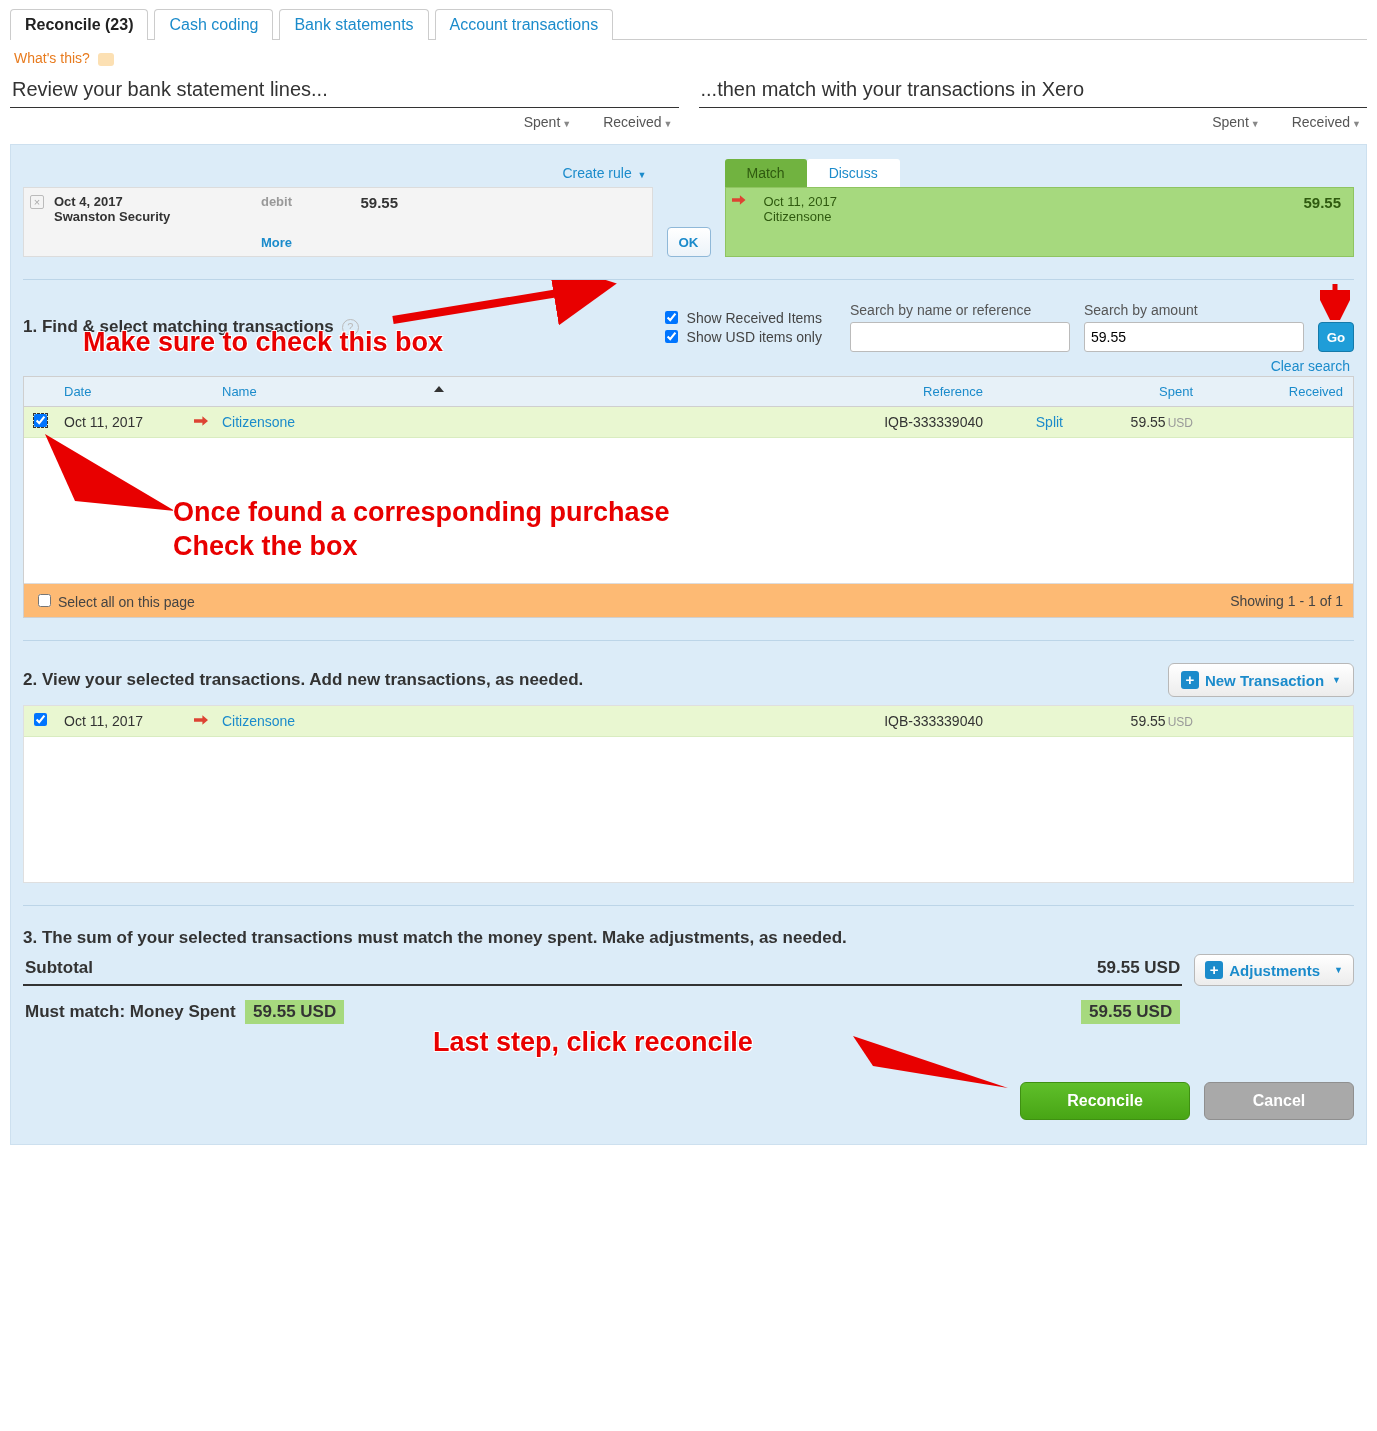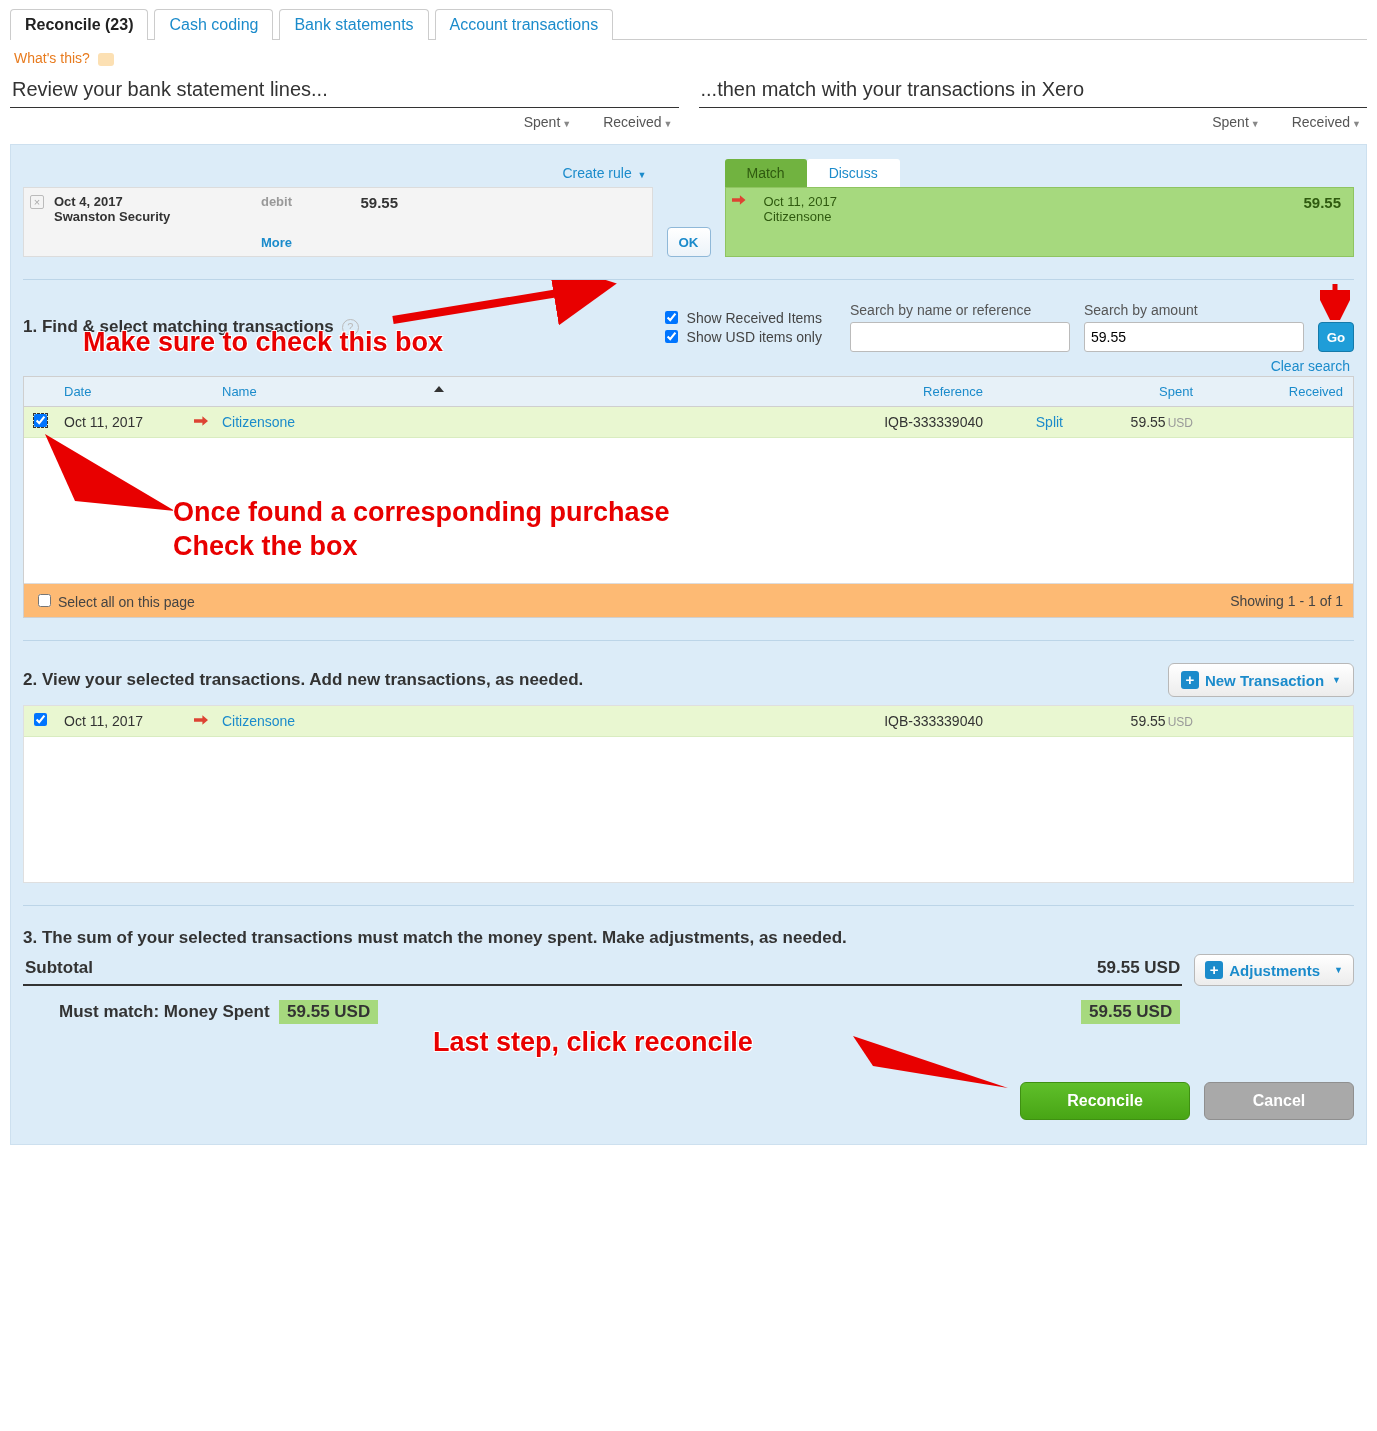--- a/index.html
+++ b/index.html
@@ -79,21 +79,21 @@
   
   .sec2-head{display:flex;align-items:center;gap:8px;}
   .newtrans{margin-left:auto;background:linear-gradient(#fff,#ececec);border:1px solid #b8b8b8;border-radius:6px;padding:7px 12px;display:flex;align-items:center;gap:6px;color:#1b8bcb;font-weight:bold;cursor:pointer;font-size:15px;}
   .plus{display:inline-block;width:18px;height:18px;background:#1b8bcb;color:#fff;border-radius:3px;text-align:center;line-height:18px;font-size:15px;}
   .adj-btn{background:linear-gradient(#fff,#ececec);border:1px solid #b8b8b8;border-radius:6px;padding:6px 10px;display:inline-flex;align-items:center;gap:6px;color:#1b8bcb;font-weight:bold;cursor:pointer;font-size:15px;}
   .tbl2{border:1px solid #dfdfdf;background:#fff;margin-top:8px;}
   .tbl2-blank{height:145px;background:#fff;}
   
   .sec3-head{display:flex;align-items:center;gap:12px;}
   .sumrow{display:flex;justify-content:space-between;font-size:17px;font-weight:bold;color:#333;border-bottom:2px solid #333;padding:4px 2px 6px;margin-top:6px;}
-  .mustmatch{display:flex;justify-content:space-between;font-size:17px;font-weight:bold;color:#333;padding:8px 2px;margin-top:6px;align-items:center;margin-left:34px;}
+  .mustmatch{display:flex;justify-content:space-between;font-size:17px;font-weight:bold;color:#333;padding:8px 2px;margin-top:6px;align-items:center;}
   .badge{background:#A6D97E;padding:2px 8px;display:inline-block;}
   .sec3-left{flex:1;}
   .actions{display:flex;justify-content:flex-end;gap:14px;margin-top:50px;}
   .btn-rec{background:linear-gradient(#5fbf2a,#48a515);border:1px solid #3f9012;border-radius:6px;color:#fff;font-weight:bold;font-size:16px;width:170px;height:38px;cursor:pointer;}
   .btn-cancel{background:#a9a9a9;border:1px solid #8f8f8f;border-radius:6px;color:#fff;font-weight:bold;font-size:16px;width:150px;height:38px;cursor:pointer;}
   
   .anno{color:#e80000;font-size:27px;font-weight:bold;text-shadow:1px 1px 0 #fff,-1px -1px 0 #fff,1px -1px 0 #fff,-1px 1px 0 #fff;line-height:1.25;}
   .anno-cont{position:relative;}
   svg.ann-arrow{position:absolute;pointer-events:none;}
 </style>

